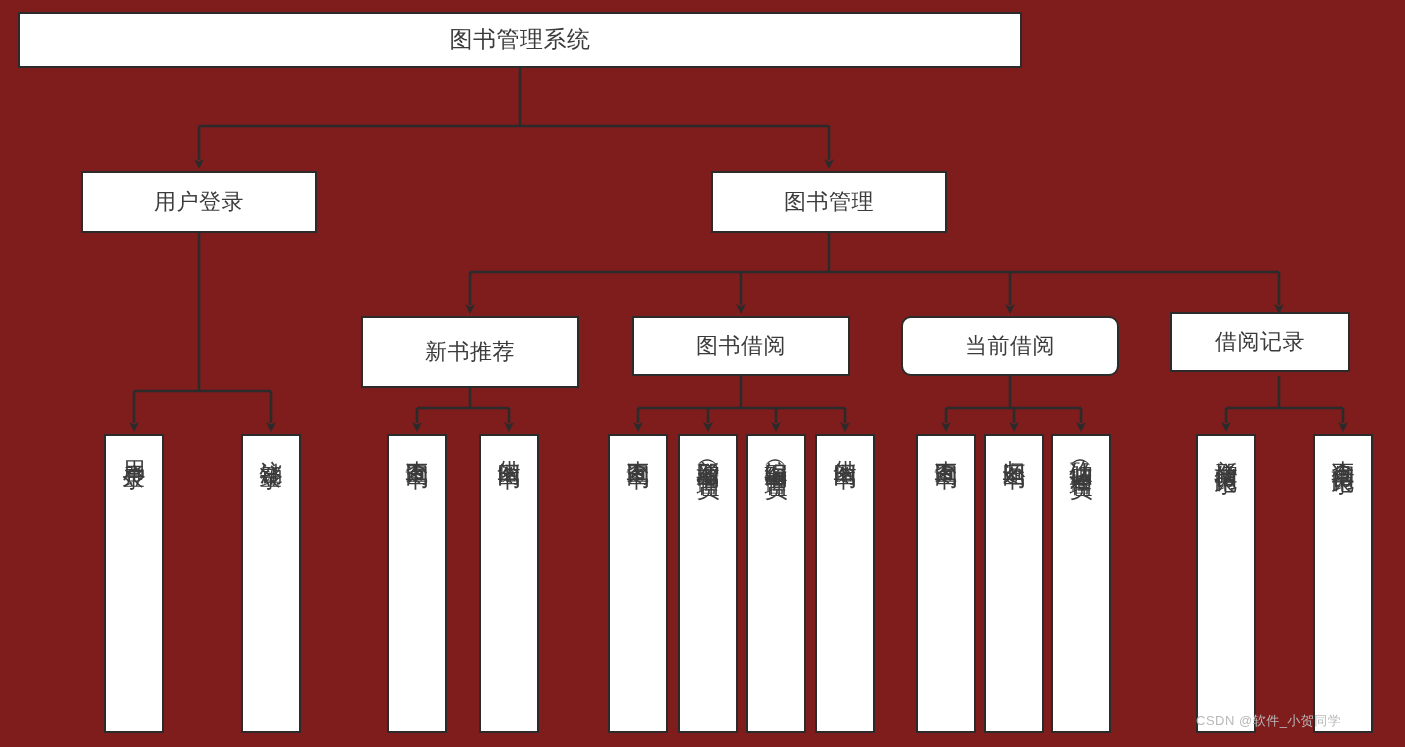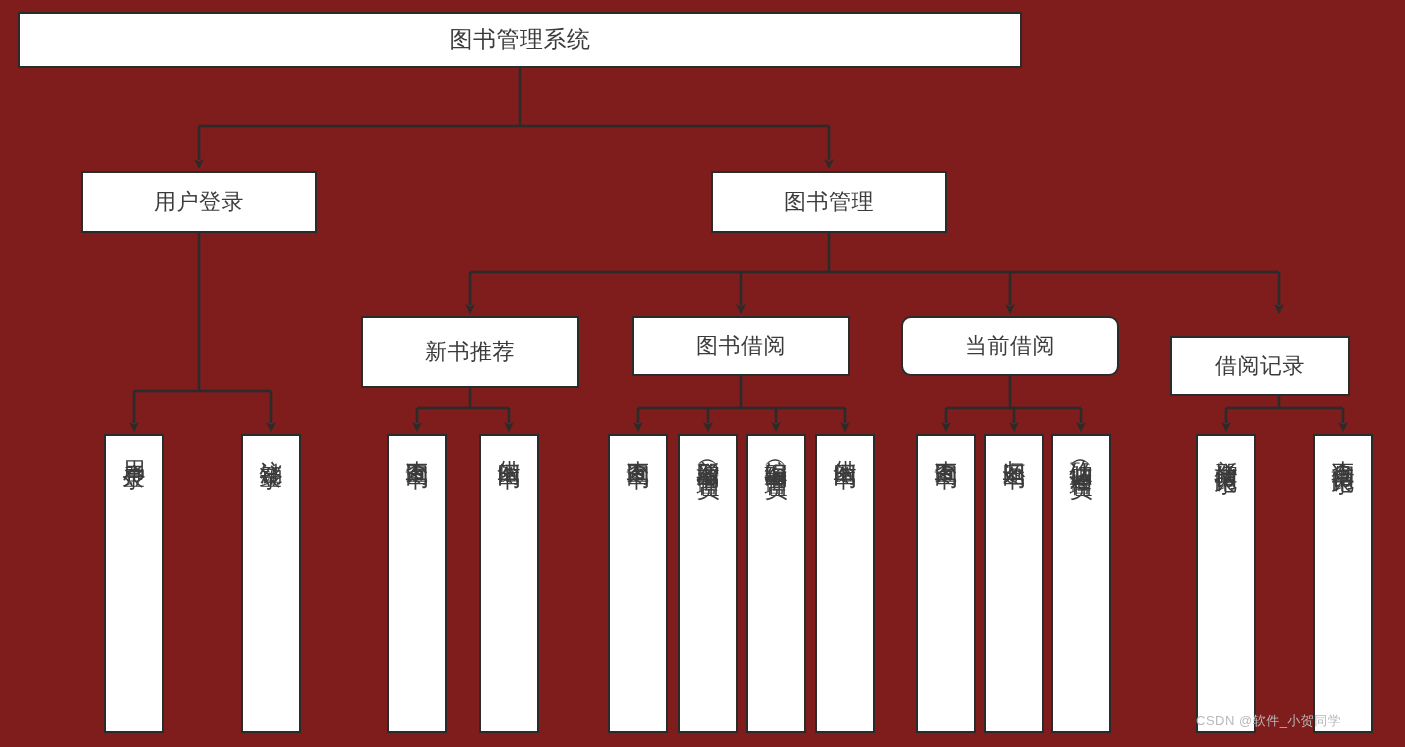--- a/index.html
+++ b/index.html
@@ -128,21 +128,21 @@
       </div>
       <div class="node node-h" style="left: 361px; top: 316px; width: 218px; height: 72px;">
         <span class="label">新书推荐</span>
       </div>
       <div class="node node-h" style="left: 632px; top: 316px; width: 218px; height: 60px;">
         <span class="label">图书借阅</span>
       </div>
       <div class="node node-h" style="left: 901px; top: 316px; width: 218px; height: 60px; border-radius: 10px;">
         <span class="label">当前借阅</span>
       </div>
-      <div class="node node-h" style="left: 1170px; top: 336px; width: 180px; height: 60px;">
+      <div class="node node-h" style="left: 1170px; top: 312px; width: 180px; height: 60px;">
         <span class="label">借阅记录</span>
       </div>
       <div class="node node-v" style="left: 104px; top: 434px; width: 60px; height: 299px;">
         <span class="label">用户登录</span>
       </div>
       <div class="node node-v" style="left: 241px; top: 434px; width: 60px; height: 299px;">
         <span class="label">注销登录</span>
       </div>
       <div class="node node-v" style="left: 387px; top: 434px; width: 60px; height: 299px;">
         <span class="label">查询图书</span>

